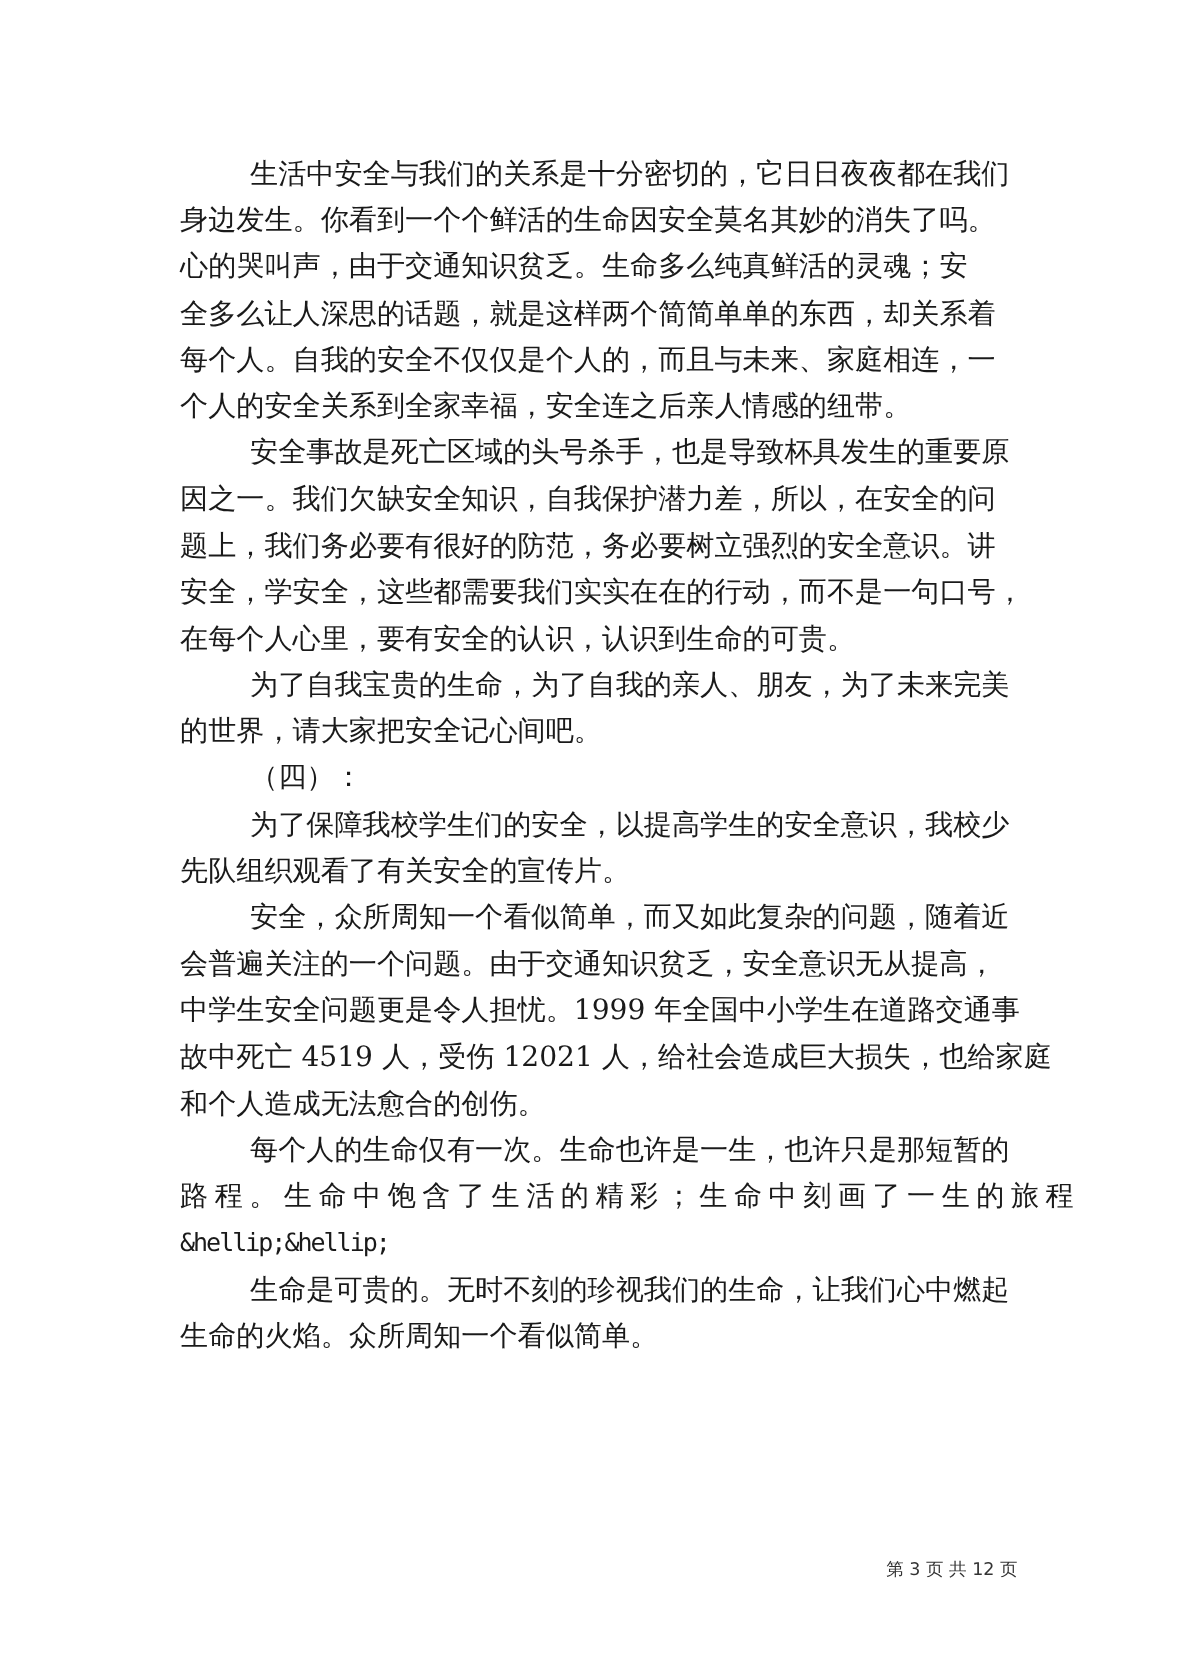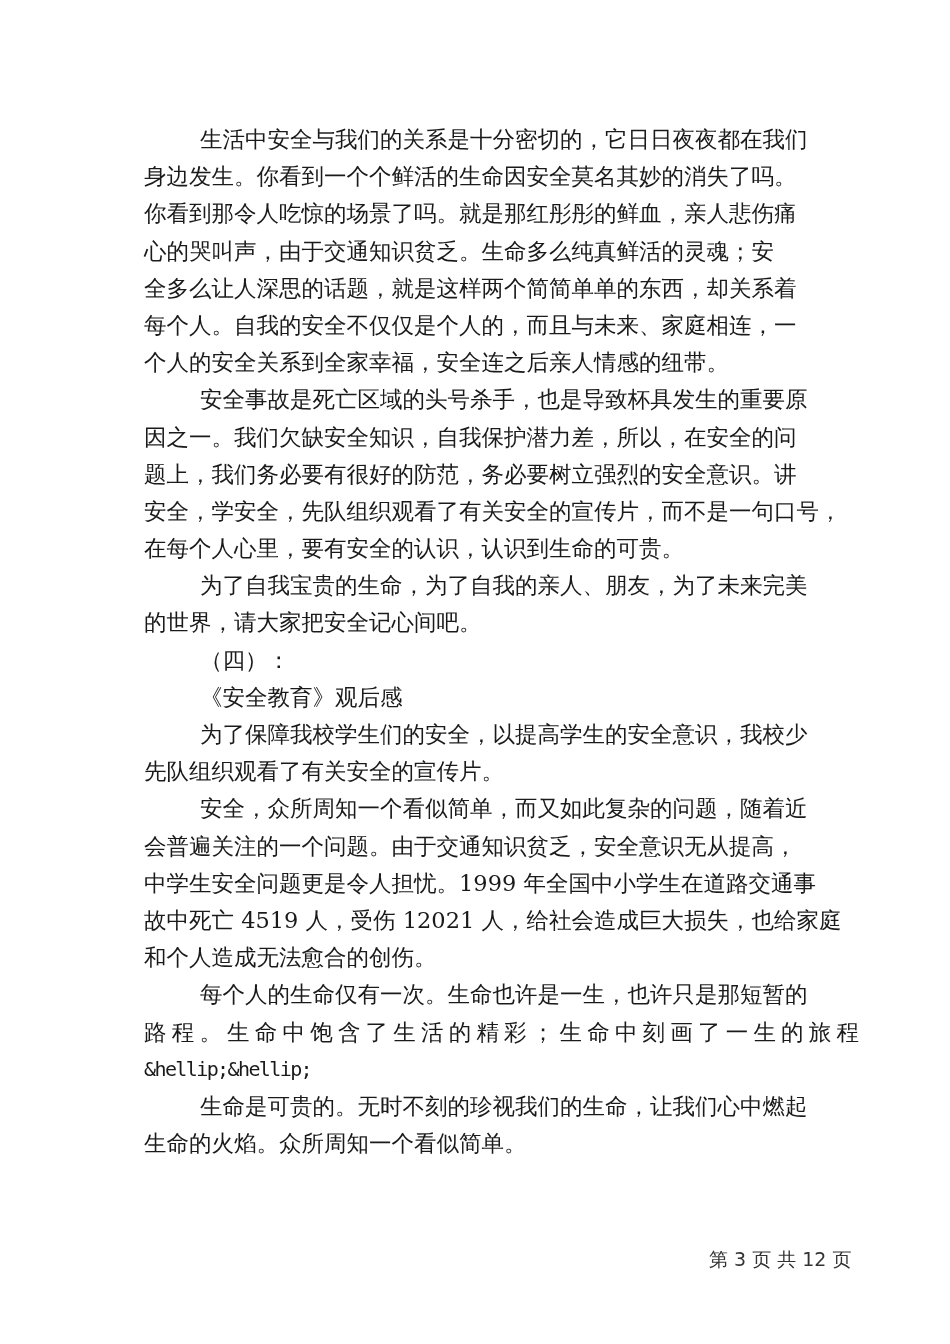--- a/index.html
+++ b/index.html
@@ -40,47 +40,45 @@
     .spaced { letter-spacing: 5.2px; }
     .mono-ent {
       font-family: "DejaVu Sans Mono", "Liberation Mono", monospace;
       font-size: 20px;
       letter-spacing: -1.6px;
     }
     .footer {
       position: absolute;
       left: 709px;
       top: 1247px;
-      font-size: 19px;
+      font-size: 14px;
       color: #333;
       font-family: "DejaVu Sans", sans-serif;
       white-space: nowrap;
     }
   </style>
 </head>
 <body>
 
 <div class="page">
   <div class="content">
     <div class="line indent">生活中安全与我们的关系是十分密切的，它日日夜夜都在我们</div>
     <div class="line">身边发生。你看到一个个鲜活的生命因安全莫名其妙的消失了吗。</div>
-    <div class="line">你看到那令人吃惊的场景了吗。就是那红彤彤的鲜血，亲人悲伤痛</div>
     <div class="line">心的哭叫声，由于交通知识贫乏。生命多么纯真鲜活的灵魂；安</div>
     <div class="line">全多么让人深思的话题，就是这样两个简简单单的东西，却关系着</div>
     <div class="line">每个人。自我的安全不仅仅是个人的，而且与未来、家庭相连，一</div>
     <div class="line">个人的安全关系到全家幸福，安全连之后亲人情感的纽带。</div>
     <div class="line indent">安全事故是死亡区域的头号杀手，也是导致杯具发生的重要原</div>
     <div class="line">因之一。我们欠缺安全知识，自我保护潜力差，所以，在安全的问</div>
     <div class="line">题上，我们务必要有很好的防范，务必要树立强烈的安全意识。讲</div>
-    <div class="line">安全，学安全，先队组织观看了有关安全的宣传片，而不是一句口号，</div>
+    <div class="line">安全，学安全，这些都需要我们实实在在的行动，而不是一句口号，</div>
     <div class="line">在每个人心里，要有安全的认识，认识到生命的可贵。</div>
     <div class="line indent">为了自我宝贵的生命，为了自我的亲人、朋友，为了未来完美</div>
     <div class="line">的世界，请大家把安全记心间吧。</div>
     <div class="line indent-heading">（四）：</div>
-    <div class="line indent-heading">《安全教育》观后感</div>
     <div class="line indent">为了保障我校学生们的安全，以提高学生的安全意识，我校少</div>
     <div class="line">先队组织观看了有关安全的宣传片。</div>
     <div class="line indent">安全，众所周知一个看似简单，而又如此复杂的问题，随着近</div>
     <div class="line">会普遍关注的一个问题。由于交通知识贫乏，安全意识无从提高，</div>
     <div class="line">中学生安全问题更是令人担忧。1999 年全国中小学生在道路交通事</div>
     <div class="line">故中死亡 4519 人，受伤 12021 人，给社会造成巨大损失，也给家庭</div>
     <div class="line">和个人造成无法愈合的创伤。</div>
     <div class="line indent">每个人的生命仅有一次。生命也许是一生，也许只是那短暂的</div>
     <div class="line spaced">路程。生命中饱含了生活的精彩；生命中刻画了一生的旅程</div>
     <div class="line mono-ent">&amp;hellip;&amp;hellip;</div>

